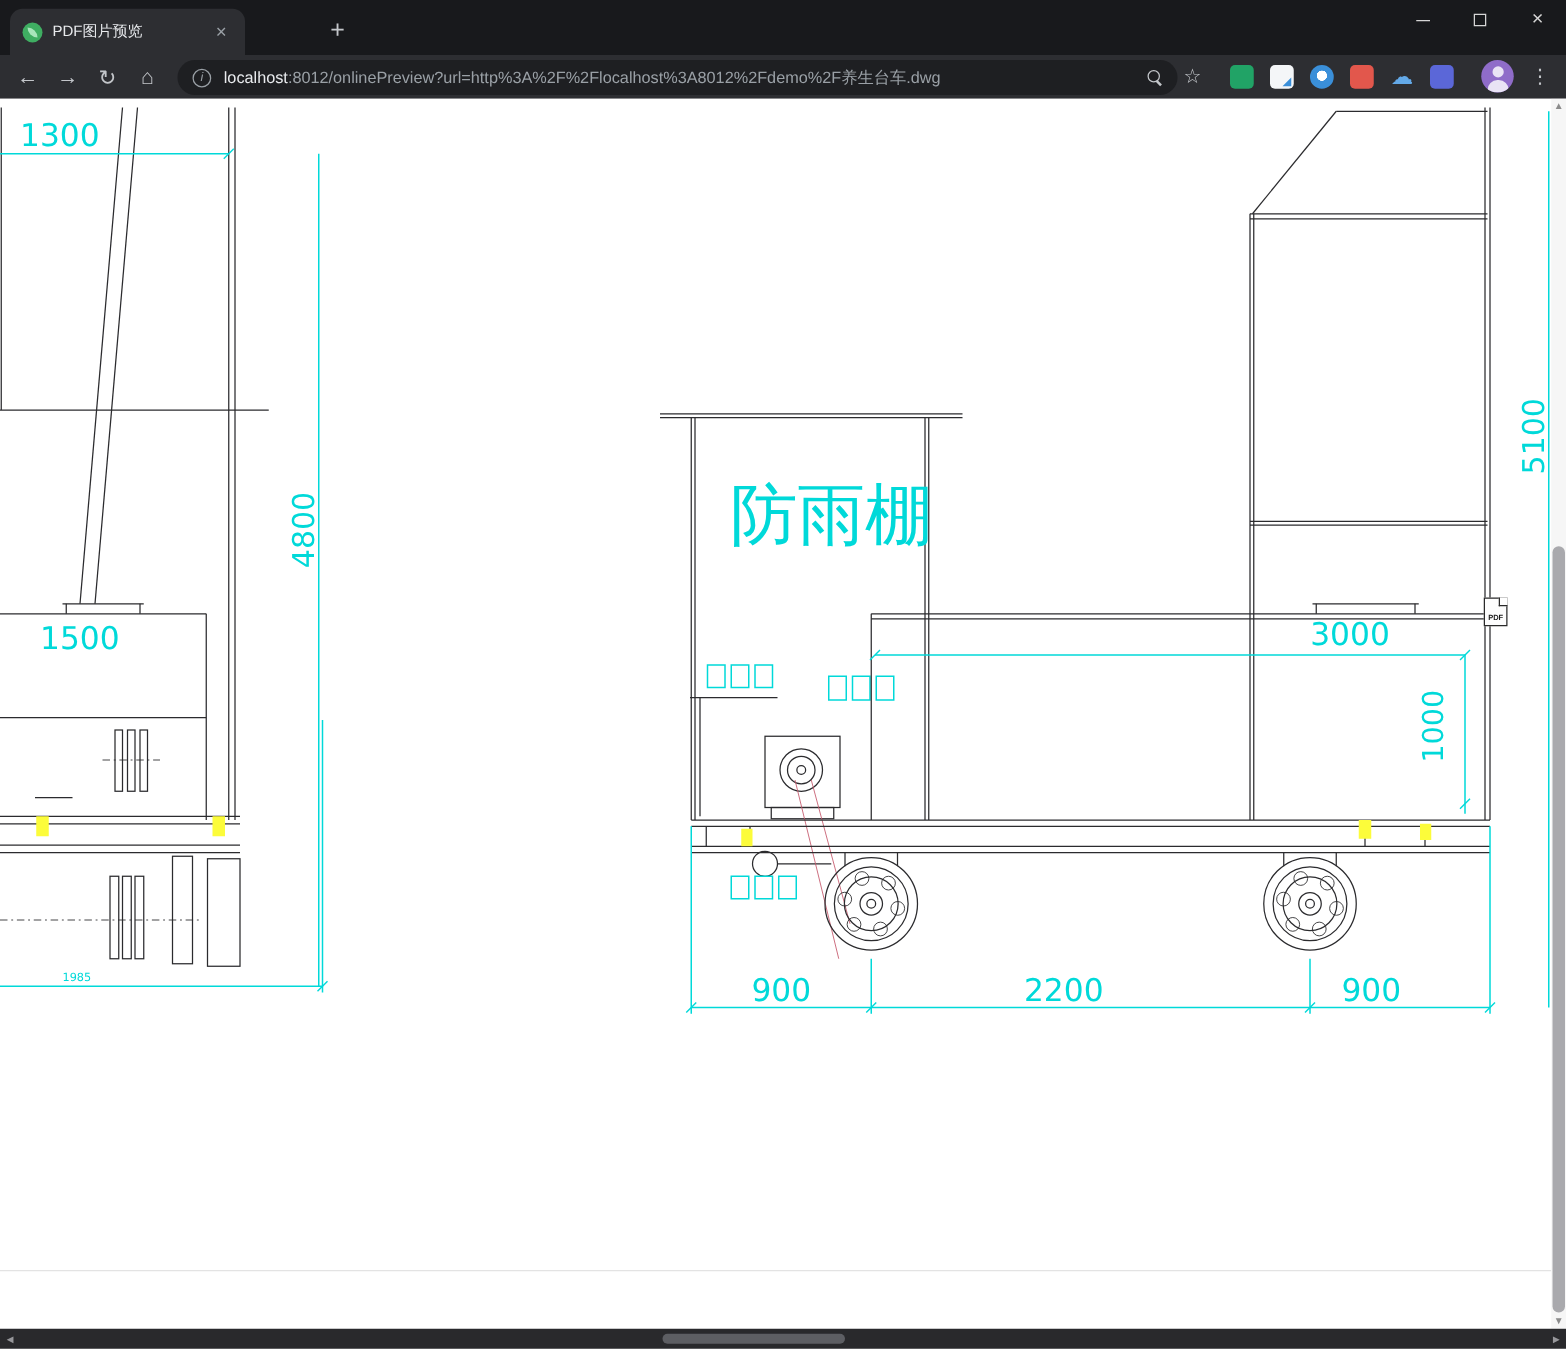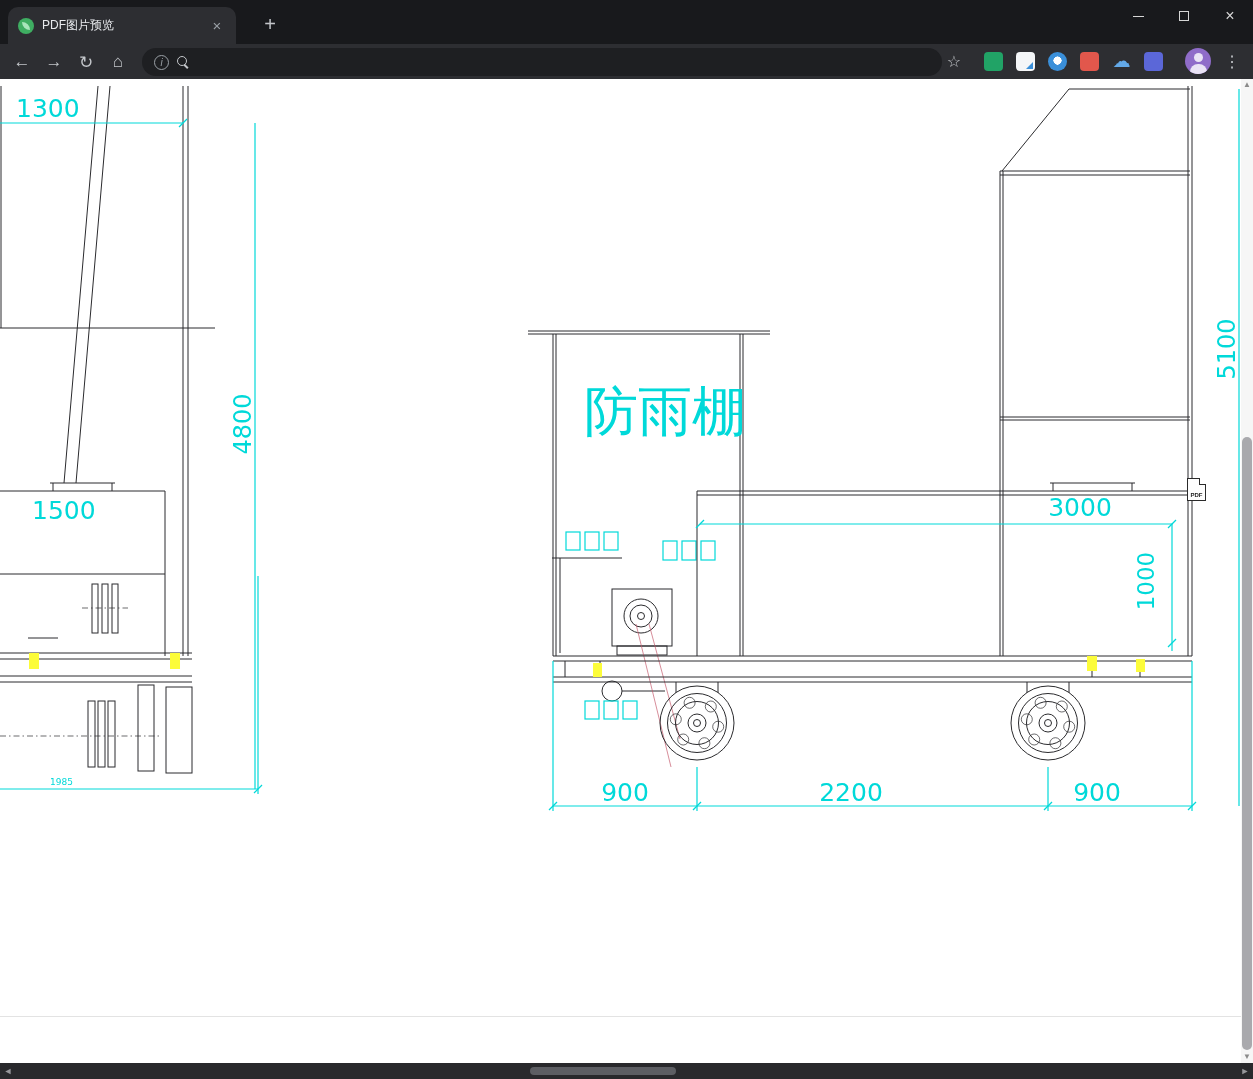--- a/index.html
+++ b/index.html
@@ -1,21 +1,21 @@
 <!DOCTYPE html>
 <html><head>
 <meta charset="utf-8">
 <style>
   * { box-sizing: border-box; margin: 0; padding: 0; }
   html,body { width:1253px; height:1079px; overflow:hidden; background:#fff;
     font-family:"Liberation Sans", sans-serif; }
 
   
   .titlebar { position:absolute; left:0; top:0; width:1253px; height:44px; background:#18191c; }
-  .tab { position:absolute; left:8px; top:7px; width:228px; height:37px; background:#2d2e32;
+  .tab { position:absolute; left:8px; top:7px; width:188px; height:37px; background:#2d2e32;
          border-radius:10px 10px 0 0; display:flex; align-items:center; padding:0 10px; }
   .favicon { width:16px; height:16px; border-radius:50%; background:#3fae62; position:relative; flex:0 0 16px; }
   .favicon::after{ content:""; position:absolute; left:4px; top:4px; width:8px; height:8px;
          border-radius:0 8px 0 8px; background:#a8e6bb; }
   .tab-title { color:#e8eaed; font-size:12px; margin-left:8px; flex:1; white-space:nowrap; overflow:hidden; }
   .tab-close { color:#9aa0a6; font-size:15px; width:18px; text-align:center; cursor:pointer; }
   .newtab { position:absolute; left:258px; top:12px; color:#c3c6ca; font-size:20px; width:24px; height:24px;
             text-align:center; line-height:24px; }
   .wincontrols { position:absolute; right:0; top:0; height:32px; display:flex; }
   .winbtn { width:46px; height:32px; display:flex; align-items:center; justify-content:center; color:#d6d6d6; }
@@ -110,20 +110,21 @@
 </div>
 
 <div class="toolbar">
   <span class="navbtn" style="left:8px">←</span>
   <span class="navbtn" style="left:40px">→</span>
   <span class="navbtn" style="left:72px">↻</span>
   <span class="navbtn" style="left:104px">⌂</span>
 
   <div class="omnibox">
     <span class="info-icon">i</span>
+    <span class="url"><span class="host">localhost</span><span>:8012/onlinePreview?url=http%3A%2F%2Flocalhost%3A8012%2Fdemo%2F养生台车.dwg</span></span>
     <span class="zoom-icon"></span>
   </div>
   <span class="star">☆</span>
 
   <span class="ext ext1"></span>
   <span class="ext ext2"></span>
   <span class="ext ext3"></span>
   <span class="ext ext4"></span>
   <span class="ext ext5">☁</span>
   <span class="ext ext6"></span>

